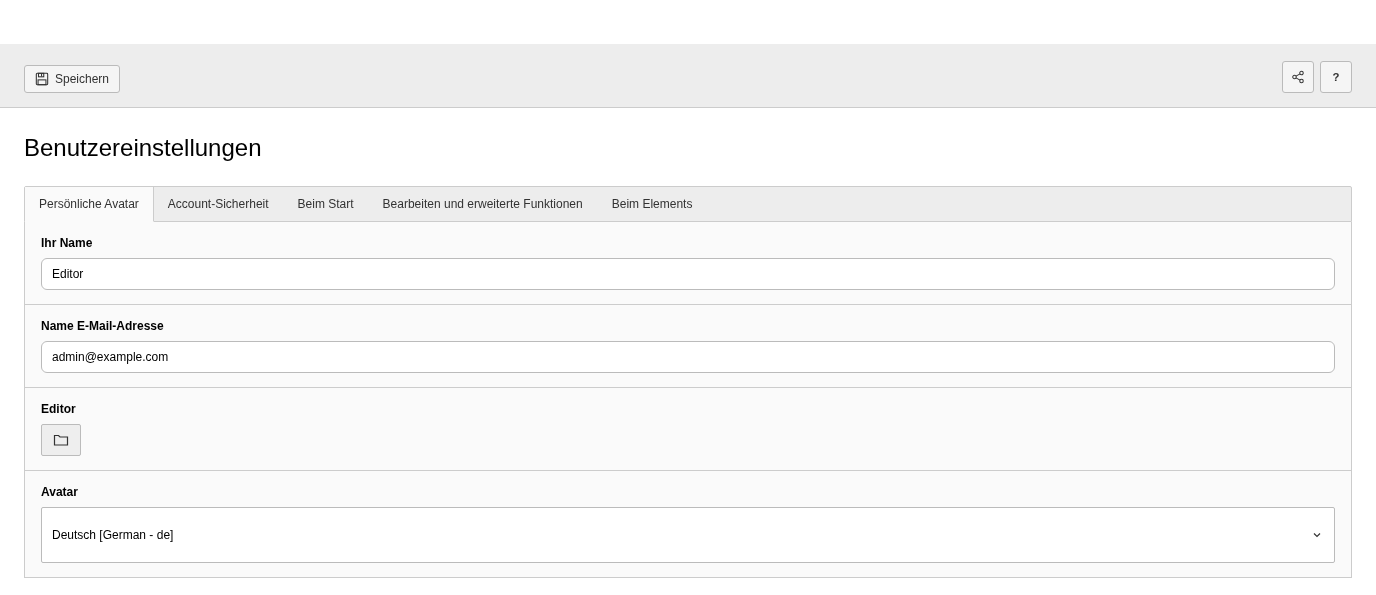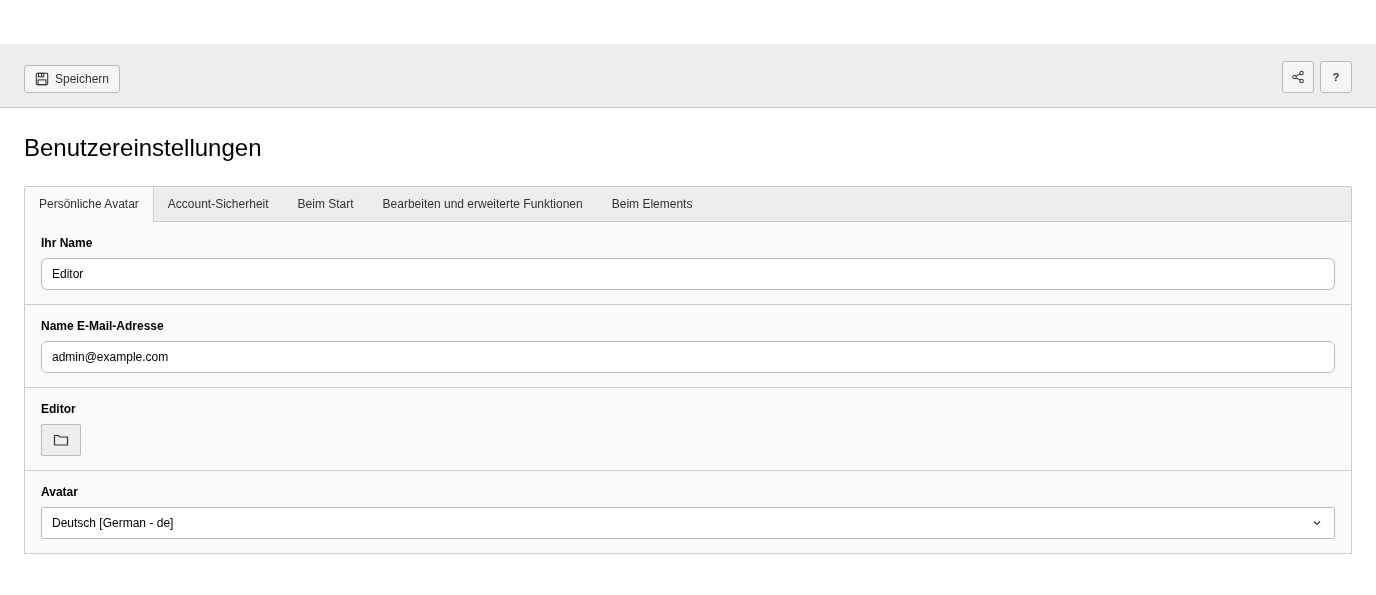--- a/index.html
+++ b/index.html
@@ -16,21 +16,21 @@
   .tab.active { background: #fafafa; border-right: 1px solid #ccc; border-bottom: 1px solid #fafafa; margin-bottom: -1px; }
   .panel { border: 1px solid #ccc; border-top: none; background: #fafafa; }
   .form-section { padding: 14px 16px; border-bottom: 1px solid #ccc; }
   .form-section:last-child { border-bottom: none; }
   .form-label { font-weight: bold; font-size: 12px; margin-bottom: 8px; display: block; }
   .text-input { width: 100%; padding: 8px 10px; font-size: 12px; border: 1px solid #bbb; border-radius: 6px; background: #fff; font-family: inherit; }
   .toggle { position: relative; width: 30px; height: 16px; background: #ddd; border: 1px solid #bbb; border-radius: 10px; cursor: pointer; display: inline-block; }
   .toggle-knob { position: absolute; left: 1px; top: 1px; width: 12px; height: 12px; background: #888; border-radius: 50%; }
   .folder-btn { display: inline-flex; align-items: center; justify-content: center; width: 40px; height: 32px; background: #eee; border: 1px solid #bbb; border-radius: 2px; cursor: pointer; }
   .select-wrap { position: relative; }
-  .select-input { width: 100%; padding: 8px 10px; font-size: 12px; border: 1px solid #bbb; border-radius: 2px; background: #fff; appearance: none; font-family: inherit; cursor: pointer; }
+  .select-input { width: 100%; padding: 20px 10px; font-size: 12px; border: 1px solid #bbb; border-radius: 2px; background: #fff; appearance: none; font-family: inherit; cursor: pointer; }
   .select-caret { position: absolute; right: 12px; top: 50%; transform: translateY(-50%); pointer-events: none; }
   svg { display: block; }
 </style>
 </head>
 <body>
 
 <div class="topbar">
   <div class="topbar-left">
     <button class="btn">
       <span>

